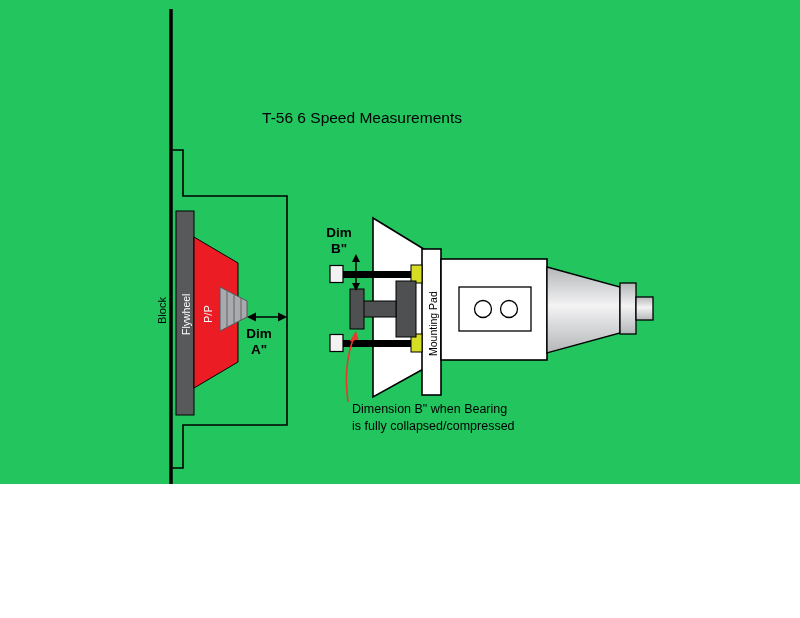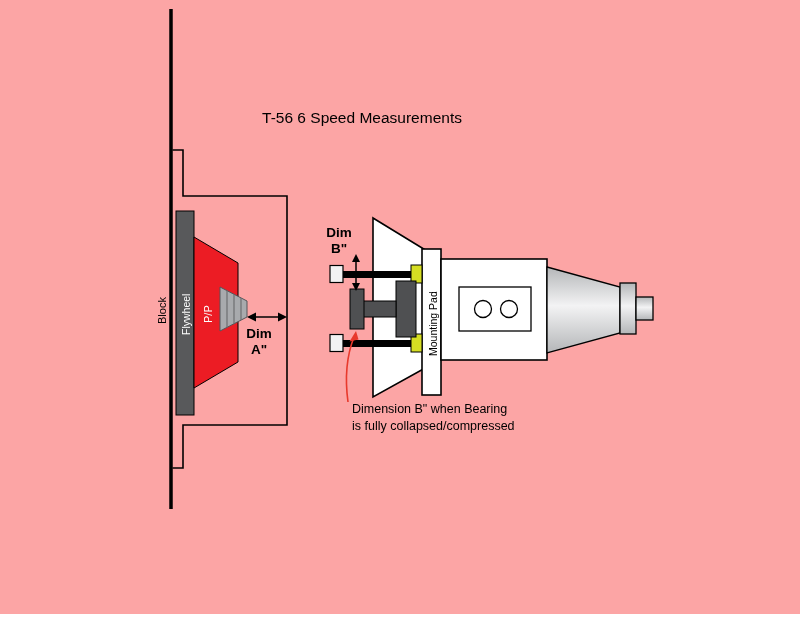--- a/index.html
+++ b/index.html
@@ -3,22 +3,22 @@
 <meta charset="utf-8">
 <style>
   html, body {
     margin: 0;
     padding: 0;
     background: #ffffff;
   }
   #stage {
     position: relative;
     width: 800px;
-    height: 614px;
-    background: #fca5a5;
+    height: 484px;
+    background: #22c55e;
     overflow: hidden;
   }
   svg {
     position: absolute;
     top: 0;
     left: 0;
   }
   text {
     font-family: "Liberation Sans", sans-serif;
     fill: #000000;

